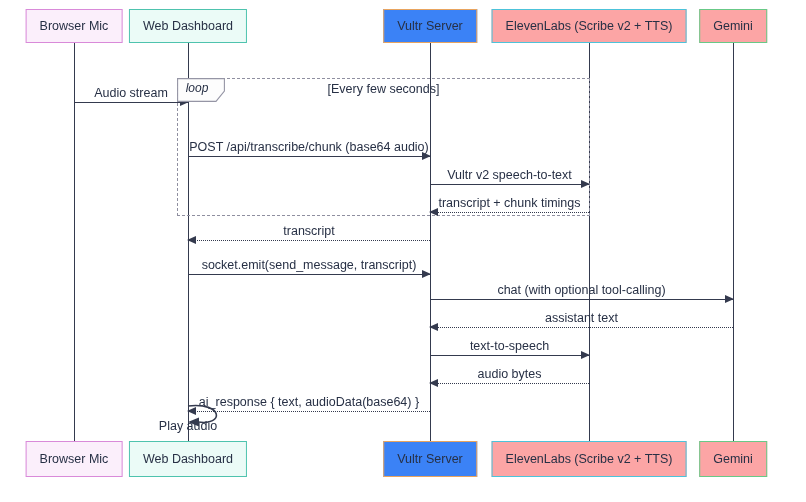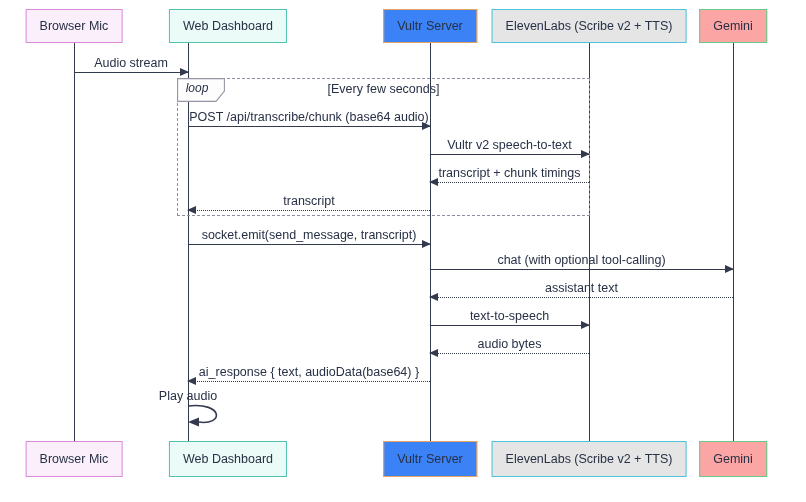--- a/index.html
+++ b/index.html
@@ -27,34 +27,35 @@
     font-weight:500;
     display:flex;align-items:center;justify-content:center;
     white-space:nowrap;
     min-width:62px;
     box-sizing:border-box;
     z-index:3;
   }
   .actor.top{top:9px;}
   .actor.bottom{top:441px;height:36px;}
   .c-pink  {background:#fbeffb;border-color:#d98ad9;}
-  .c-teal  {background:#ebfbf7;border-color:#4ec3ae;margin-left:40px;}
+  .c-teal  {background:#ebfbf7;border-color:#4ec3ae;}
   .c-orange{background:#3b82f6;border-color:#e8a45f;}
-  .c-cyan  {background:#e5e5e5;border-color:#4cc3da;}
+  .c-cyan  {background:#fca5a5;border-color:#4cc3da;}
   .c-green {background:#fca5a5;border-color:#68c987;}
   .lifeline{
     position:absolute;
     top:43px;height:398px;
     width:0;
     border-left:1.5px solid var(--line);
     z-index:1;
   }
   .msg{
     position:absolute;
     z-index:2;
+    margin-top:30px;
   }
   .msg .lbl{
     display:block;
     text-align:center;
     font-size:12.5px;
     line-height:14px;
     white-space:nowrap;
     margin-bottom:2px;
   }
   .msg .line{

